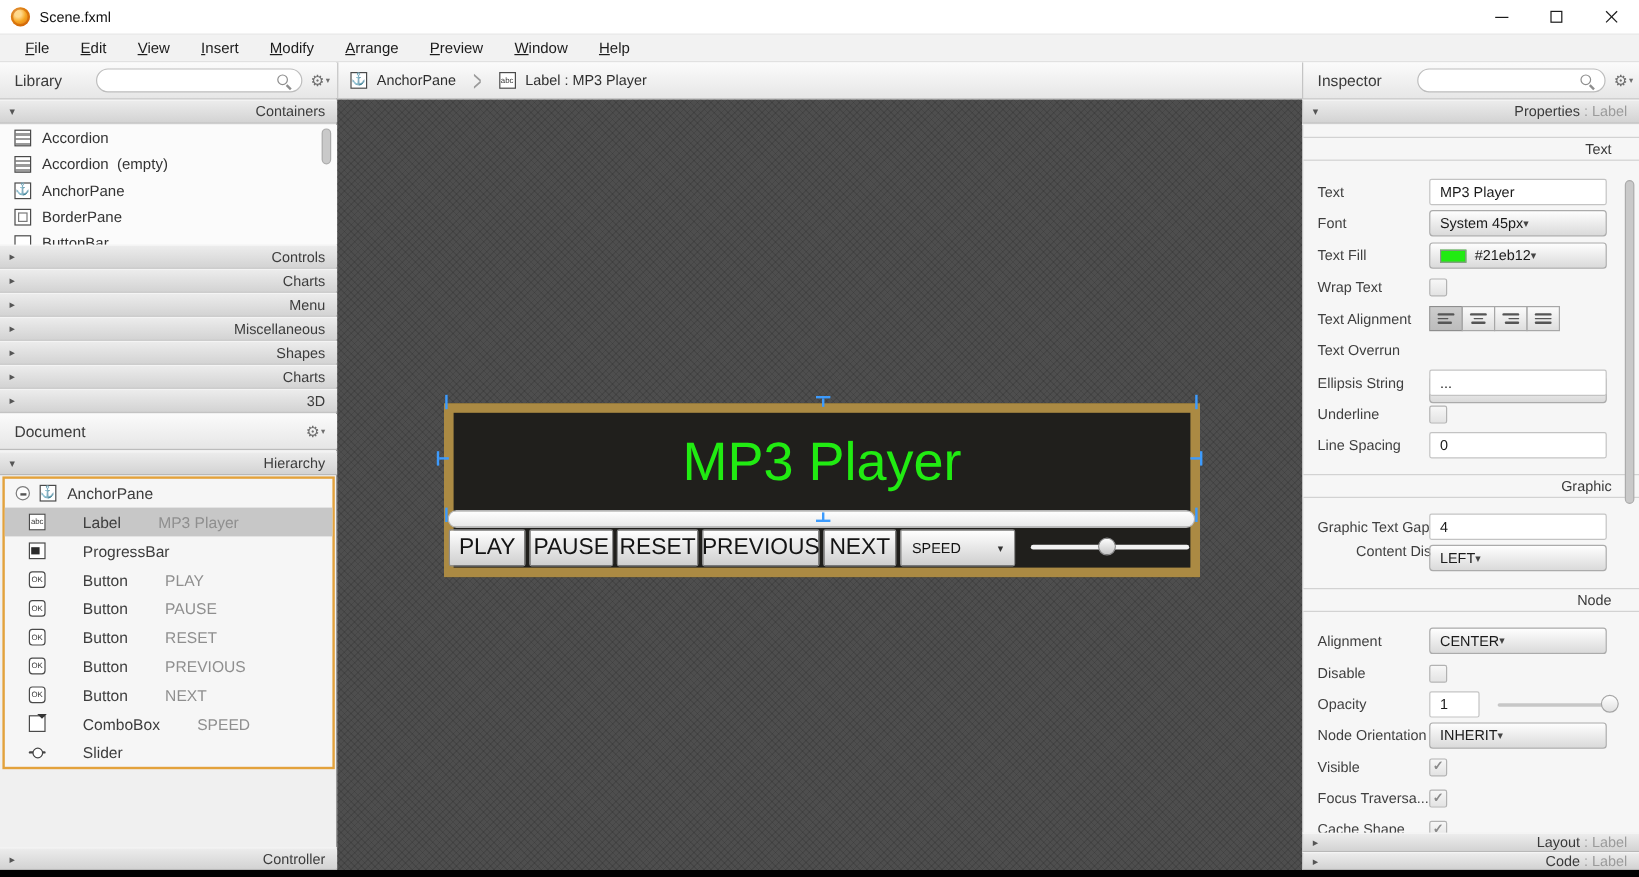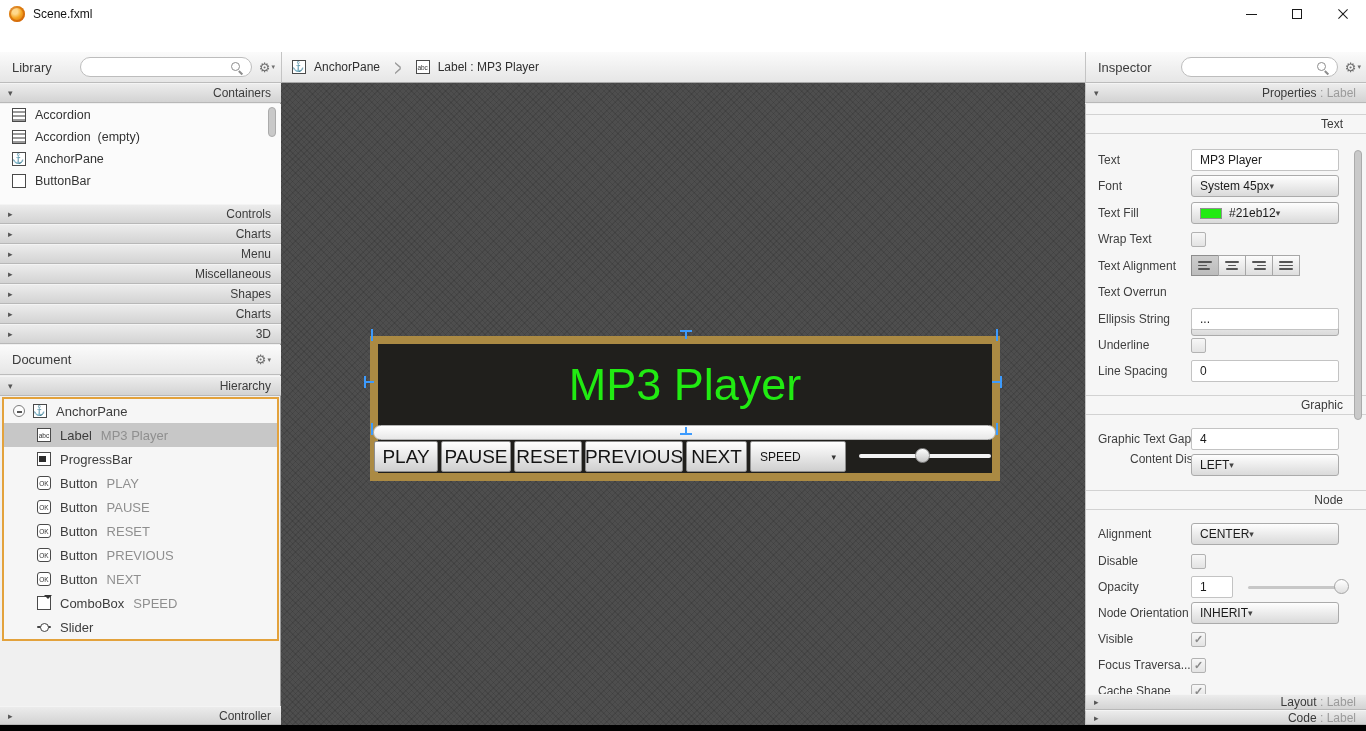--- a/index.html
+++ b/index.html
@@ -69,21 +69,21 @@
   .slider-icon::after { content:""; position:absolute; left:3px; top:3px; width:7px; height:7px; border:1.5px solid #444; border-radius:50%; background:#fff; }
   .expander { width:12px; height:12px; border:1px solid #7c7c7c; border-radius:50%; position:relative; flex:0 0 12px; background:#fdfdfd; }
   .expander::after { content:""; position:absolute; left:2.5px; top:5px; width:5px; height:1.5px; background:#555; }
 
   
   .tree { position:absolute; left:2px; top:397px; width:277px; height:244px; background:#f6f6f6; border:2px solid #e3a23c; }
   .tree-row { height:24px; display:flex; align-items:center; font-size:13px; color:#3d3d3d; }
   .tree-row .t-type { margin-left:9px; }
   .tree-row .t-suffix { margin-left:9px; color:#8f8f8f; }
   .tree-row.root { padding-left:9px; }
-  .tree-row.child { padding-left:33px; }
+  .tree-row.child { padding-left:20px;gap:22px; }
   .tree-row.sel { background:#c7c7c7; }
   .tree-row .expander { margin-right:8px; }
 
   
   .crumbbar { position:absolute; left:281px; top:52px; width:804px; height:31px; background:linear-gradient(#fbfbfb,#e6e6e6);
               border-bottom:1px solid #a8a8a8; border-left:1px solid #c4c4c4; display:flex; align-items:center; padding-left:10px; }
   .crumb { display:flex; align-items:center; font-size:12px; color:#2f2f2f; }
   .crumb .lbl { margin-left:8px; }
   .crumb-sep { color:#9a9a9a; font-size:13px; margin:0 14px; transform:scaleY(1.9) scaleX(0.9); display:inline-block; }
 
@@ -153,20 +153,31 @@
       <div class="wbtn">
           <span class="max-glyph"></span>
         </div>
       <div class="wbtn">
           <span class="x1"></span>
           <span class="x2"></span>
         </div>
     </div>
   </div>
 
+  <div class="menubar">
+    <span class="menu-item">File</span>
+    <span class="menu-item">Edit</span>
+    <span class="menu-item">View</span>
+    <span class="menu-item">Insert</span>
+    <span class="menu-item">Modify</span>
+    <span class="menu-item">Arrange</span>
+    <span class="menu-item">Preview</span>
+    <span class="menu-item">Window</span>
+    <span class="menu-item">Help</span>
+  </div>
 
   <div class="panel-bg" style="left:0;width:281px;border-right:1px solid #9a9a9a;"></div>
   <div class="panel-bg" style="left:1085px;width:281px;"></div>
 
   <div class="panel-header" style="left:0;width:281px;">
     <span class="panel-title">Library</span>
     <span class="search-pill" style="position:absolute;left:80px;width:172px;">
       <span class="mag"></span>
     </span>
     <span class="gear" style="position:absolute;right:6px;">
@@ -185,20 +196,24 @@
       <span class="ic accordion-icon"></span>
       <span class="lbl">Accordion</span>
     </div>
     <div class="lib-row">
       <span class="ic accordion-icon"></span>
       <span class="lbl">Accordion  (empty)</span>
     </div>
     <div class="lib-row">
       <span class="ic anchorpane-icon">⚓</span>
       <span class="lbl">AnchorPane</span>
+    </div>
+    <div class="lib-row">
+      <span class="ic borderpane-icon"></span>
+      <span class="lbl">BorderPane</span>
     </div>
     <div class="lib-row">
       <span class="ic buttonbar-icon"></span>
       <span class="lbl">ButtonBar</span>
     </div>
   </div>
   <span class="scroll-thumb" style="left:268px;top:107px;width:8px;height:30px;"></span>
 
   <div style="position:absolute;left:0;top:204px;width:281px;">
     <div class="section-bar">

